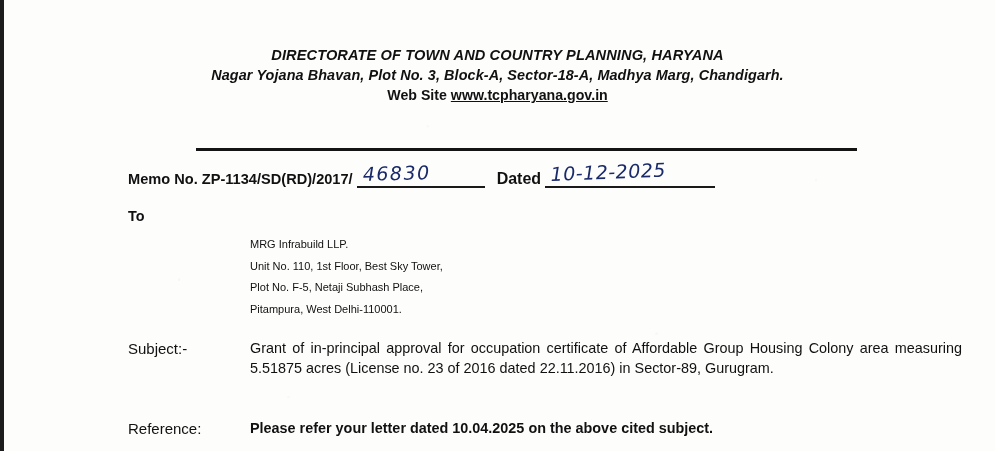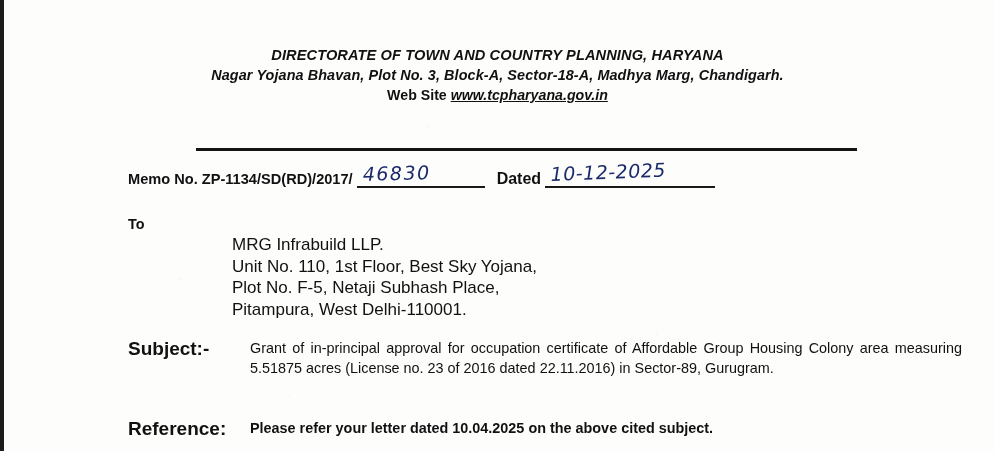--- a/index.html
+++ b/index.html
@@ -75,21 +75,20 @@
   .lh-web {
     font-style: normal;
     font-weight: bold;
     font-size: 14.2px;
     line-height: 21px;
     color: #111;
   }
   .lh-web .url {
     text-decoration: underline;
     text-underline-offset: 1px;
-    font-style: italic;
   }
 
   
   .header-rule {
     position: absolute;
     left: 196px;
     top: 148px;
     width: 661px;
     height: 3px;
     background: #141414;
@@ -142,45 +141,45 @@
     font-weight: bold;
     color: #111;
     line-height: 18px;
     margin-left: 8px;
   }
 
   
   .to-label {
     position: absolute;
     left: 128px;
-    top: 216px;
+    top: 208px;
     font-size: 14.4px;
     font-weight: bold;
     color: #111;
   }
   .addressee {
     position: absolute;
-    left: 232px;
+    left: 250px;
     top: 234px;
-    font-size: 17px;
+    font-size: 11px;
     line-height: 21.5px;
     color: #111;
   }
   .addressee div { white-space: nowrap; }
 
   .field-block {
     position: absolute;
     display: flex;
     align-items: flex-start;
   }
   .field-label {
     width: 122px;
     flex: 0 0 122px;
-    font-size: 19px;
-    font-weight: bold;
+    font-size: 15px;
+    font-weight: normal;
     color: #111;
     line-height: 19.5px;
   }
   .field-body {
     font-size: 14.4px;
     font-weight: normal;
     color: #111;
     line-height: 19.8px;
   }
   .subject-block {
@@ -229,21 +228,21 @@
     <span class="dated-label">Dated</span>
     <span class="fill-blank blank-date">
       <span class="hand hand-date">10-12-2025</span>
     </span>
   </div>
 
   <div class="to-label">To</div>
 
   <div class="addressee">
     <div>MRG Infrabuild LLP.</div>
-    <div>Unit No. 110, 1st Floor, Best Sky Yojana,</div>
+    <div>Unit No. 110, 1st Floor, Best Sky Tower,</div>
     <div>Plot No. F-5, Netaji Subhash Place,</div>
     <div>Pitampura, West Delhi-110001.</div>
   </div>
 
   <div class="field-block subject-block">
     <div class="field-label">Subject:-</div>
     <div class="field-body">Grant of in-principal approval for occupation certificate of Affordable Group Housing Colony area measuring 5.51875 acres (License no. 23 of 2016 dated 22.11.2016) in Sector-89, Gurugram.</div>
   </div>
 
   <div class="field-block reference-block">

